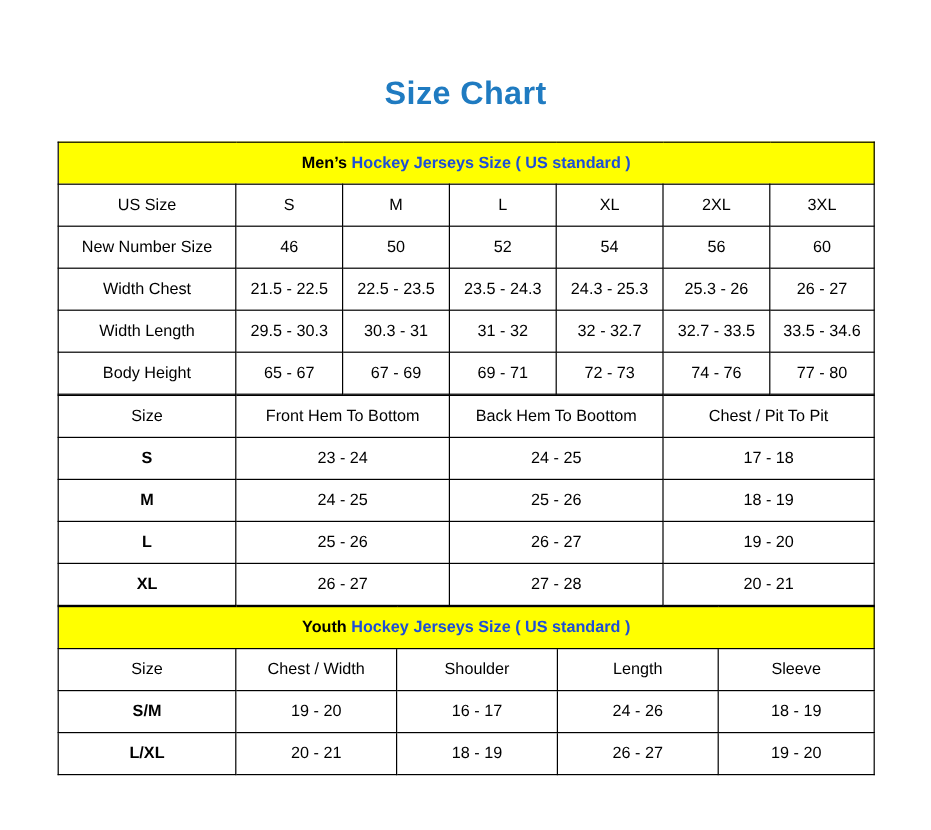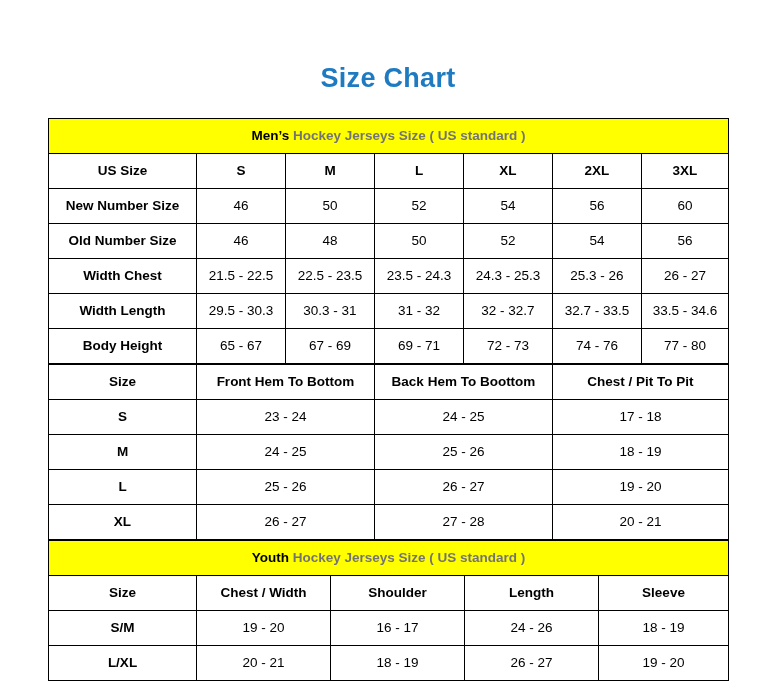--- a/index.html
+++ b/index.html
@@ -52,28 +52,28 @@
     background: #ffff00;
     font-weight: bold;
     font-size: 15px;
     height: 30px;
   }
   .hl-red {
     color: #000000;
     font-weight: bold;
   }
   .hl-black {
-    color: #737373;
+    color: #1d4ed8;
     font-weight: bold;
   }
   td.col-head {
-    font-weight: bold;
+    font-weight: normal;
   }
   td.row-label {
-    font-weight: bold;
+    font-weight: normal;
   }
   td.row-label-bold {
     font-weight: bold;
   }
 </style>
 </head>
 <body>
 
 <div class="page">
 
@@ -107,29 +107,20 @@
           <td class="col-head">3XL</td>
         </tr>
         <tr>
           <td class="row-label">New Number Size</td>
           <td>46</td>
           <td>50</td>
           <td>52</td>
           <td>54</td>
           <td>56</td>
           <td>60</td>
-        </tr>
-        <tr>
-          <td class="row-label">Old Number Size</td>
-          <td>46</td>
-          <td>48</td>
-          <td>50</td>
-          <td>52</td>
-          <td>54</td>
-          <td>56</td>
         </tr>
         <tr>
           <td class="row-label">Width Chest</td>
           <td>21.5 - 22.5</td>
           <td>22.5 - 23.5</td>
           <td>23.5 - 24.3</td>
           <td>24.3 - 25.3</td>
           <td>25.3 - 26</td>
           <td>26 - 27</td>
         </tr>

